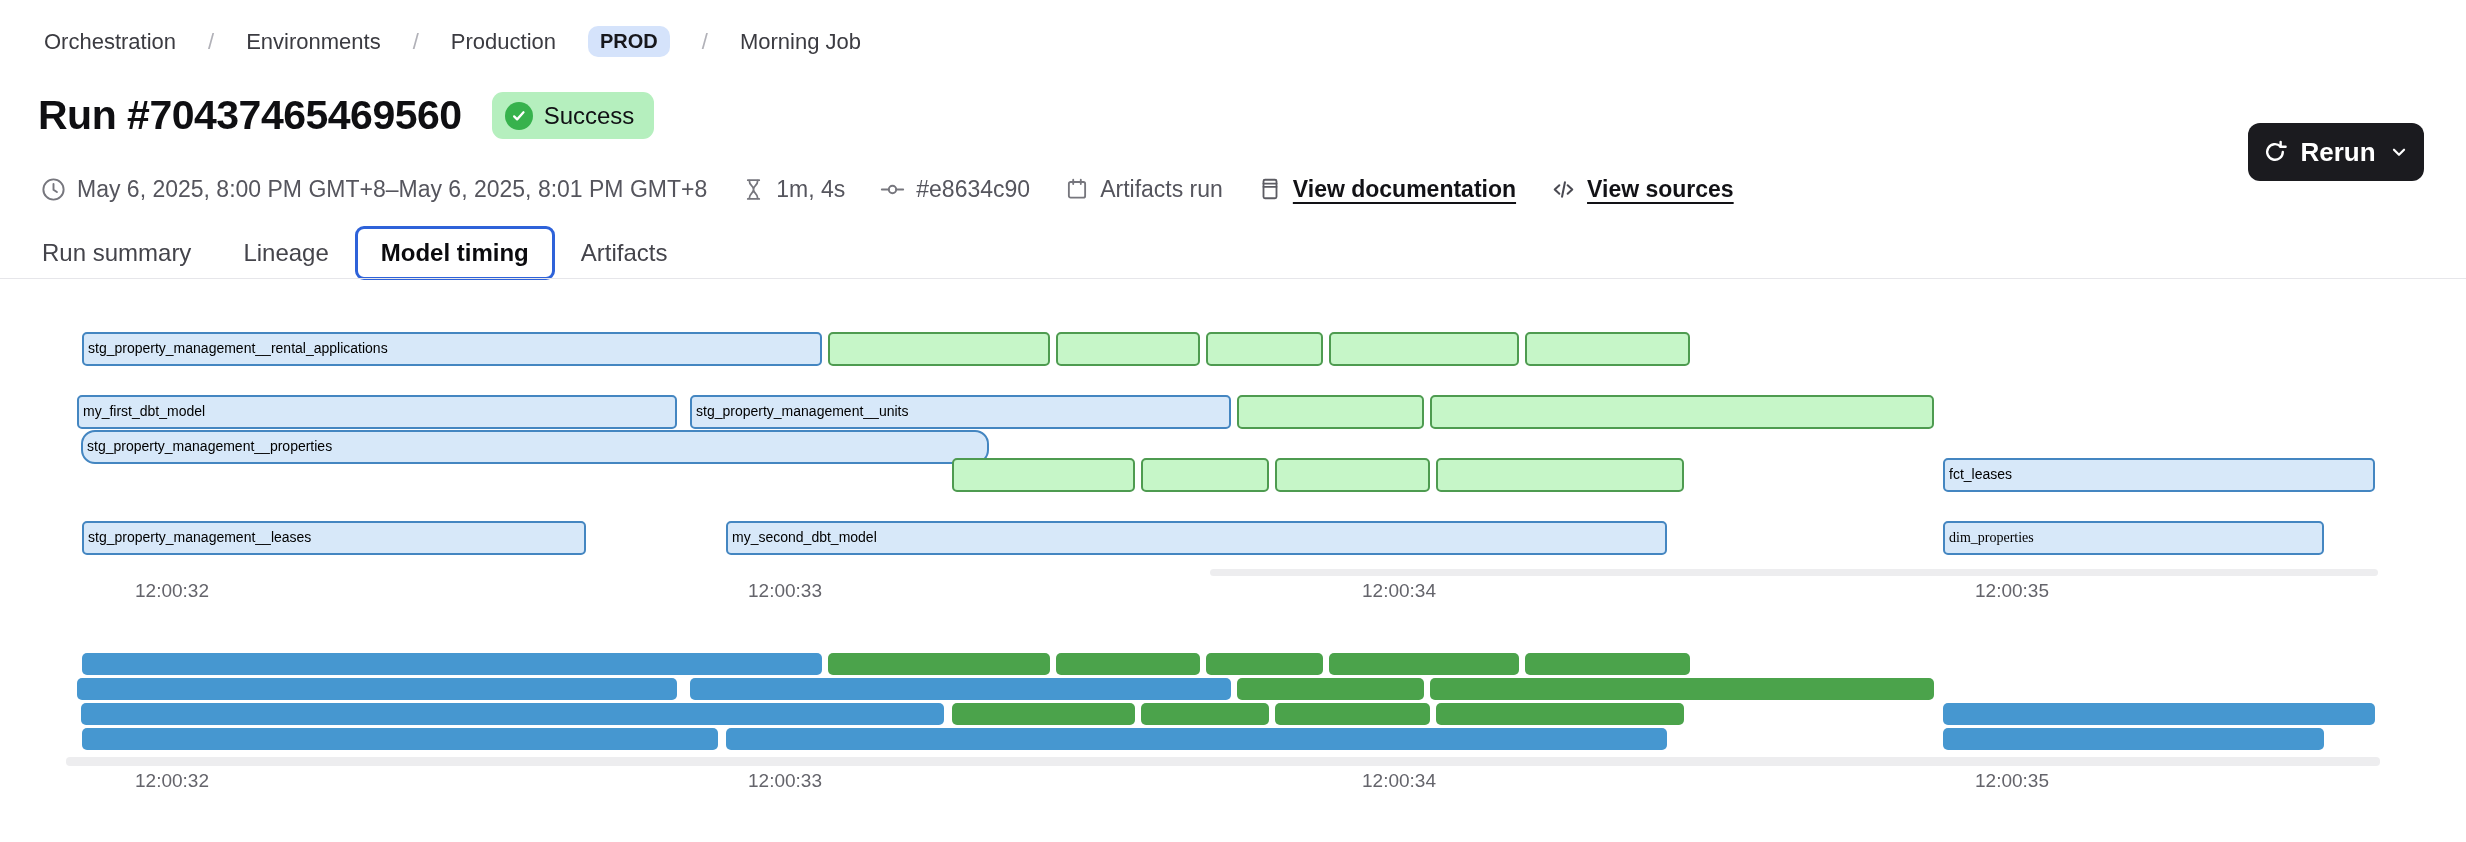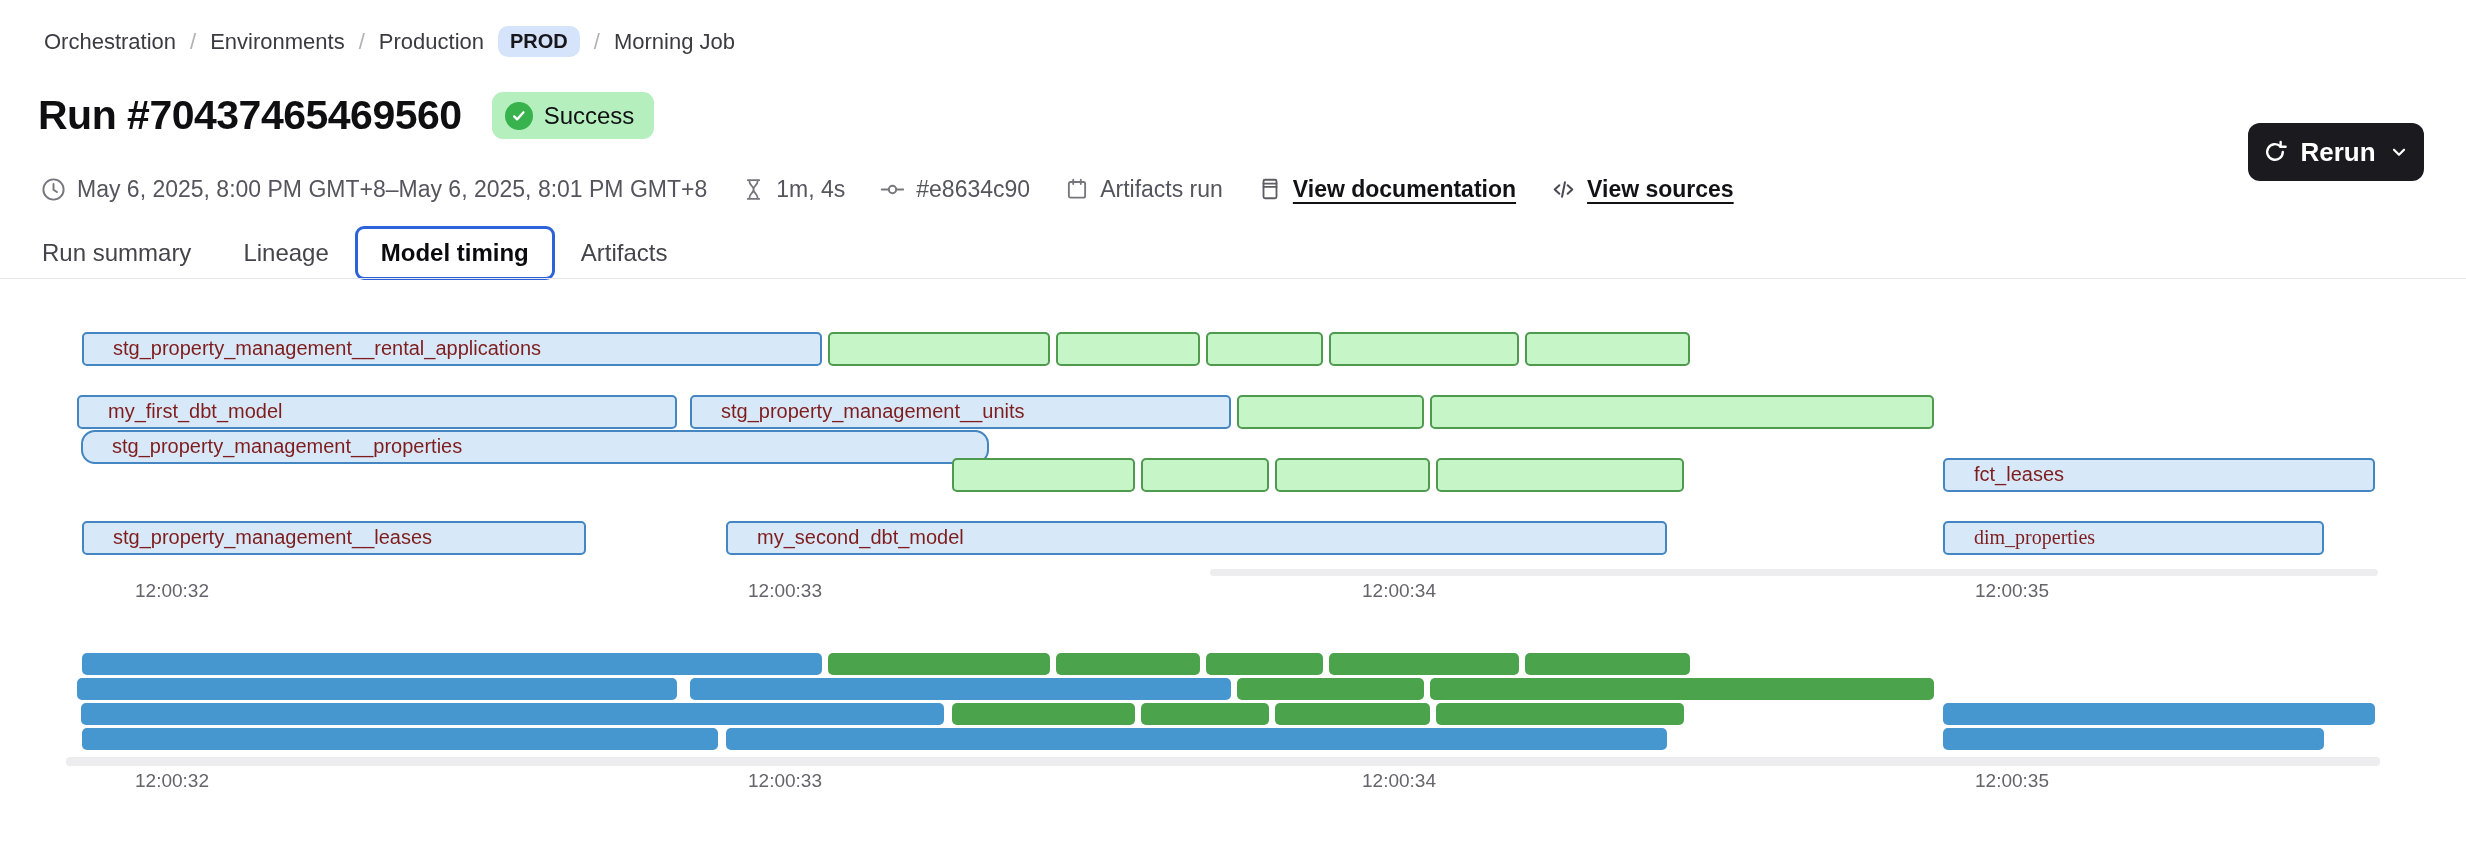--- a/index.html
+++ b/index.html
@@ -1,20 +1,20 @@
 <!DOCTYPE html>
 <html style="--env-badge-bg: #d5e3fb; --status-badge-bg: #b5efbe; --status-check: #37b24d; --rerun-bg: #1b1b1f; --meta-color: #55555d; --tab-active-border: #2e62d9; --model-fill: #d7e8f9; --model-border: #4486c1; --test-fill: #c6f6c8; --test-border: #4e9b50; --mini-model: #4697d0; --mini-test: #4ba34b;"><head>
 <meta charset="utf-8">
 <style>
   html,body{margin:0;padding:0;background:#fff;}
   .page{position:relative;width:2466px;height:842px;background:#ffffff;
         font-family:"Liberation Sans",sans-serif;color:#18181b;overflow:hidden;}
 
   
-  .breadcrumb{position:absolute;left:44px;top:26px;display:flex;align-items:center;gap:14px;
+  .breadcrumb{position:absolute;left:44px;top:26px;display:flex;align-items:center;gap:32px;
               font-size:22px;font-weight:500;color:#3b3b41;}
   .crumb-sep{color:#b1b1b8;font-weight:400;}
   .env-badge{background:var(--env-badge-bg);color:#17171c;font-weight:700;font-size:20px;
              padding:4px 12px;border-radius:10px;}
 
   
   .title-row{position:absolute;left:38px;top:92px;display:flex;gap:30px;}
   .run-title{font-size:41px;font-weight:600;letter-spacing:-0.5px;color:#0f0f12;}
   .status-badge{display:flex;align-items:center;gap:11px;background:var(--status-badge-bg);
                 border-radius:11px;padding:9px 20px 9px 13px;}
@@ -40,21 +40,21 @@
   .tabs{position:absolute;left:16px;top:226px;display:flex;align-items:center;}
   .tab{font-size:24px;font-weight:500;color:#44444b;padding:10px 23px;border:3px solid transparent;
        border-radius:9px;cursor:pointer;white-space:nowrap;}
   .tab.active{border-color:var(--tab-active-border);color:#0b0b0e;font-weight:600;}
   .tabs-divider{position:absolute;left:0;top:278px;width:2466px;height:1px;background:#e6e6ea;}
 
   
   .gbar{position:absolute;height:34px;box-sizing:border-box;border-radius:5px;}
   .gbar.model{background:var(--model-fill);border:2px solid var(--model-border);}
   .gbar.test{background:var(--test-fill);border:2px solid var(--test-border);}
-  .gbar-label{display:block;padding-left:29px;font-size:20px;line-height:29px;color:#7f1d1d;
+  .gbar-label{display:block;padding-left:4px;font-size:14px;line-height:29px;color:#000000;
               white-space:nowrap;overflow:hidden;}
 
   .axis-tick{position:absolute;transform:translateX(-50%);font-size:19px;color:#64646b;white-space:nowrap;}
 
   .hstrip{position:absolute;background:#ededef;border-radius:4px;}
 
   .mbar{position:absolute;height:22px;border-radius:5px;}
   .mbar.model{background:var(--mini-model);}
   .mbar.test{background:var(--mini-test);}
 </style>

